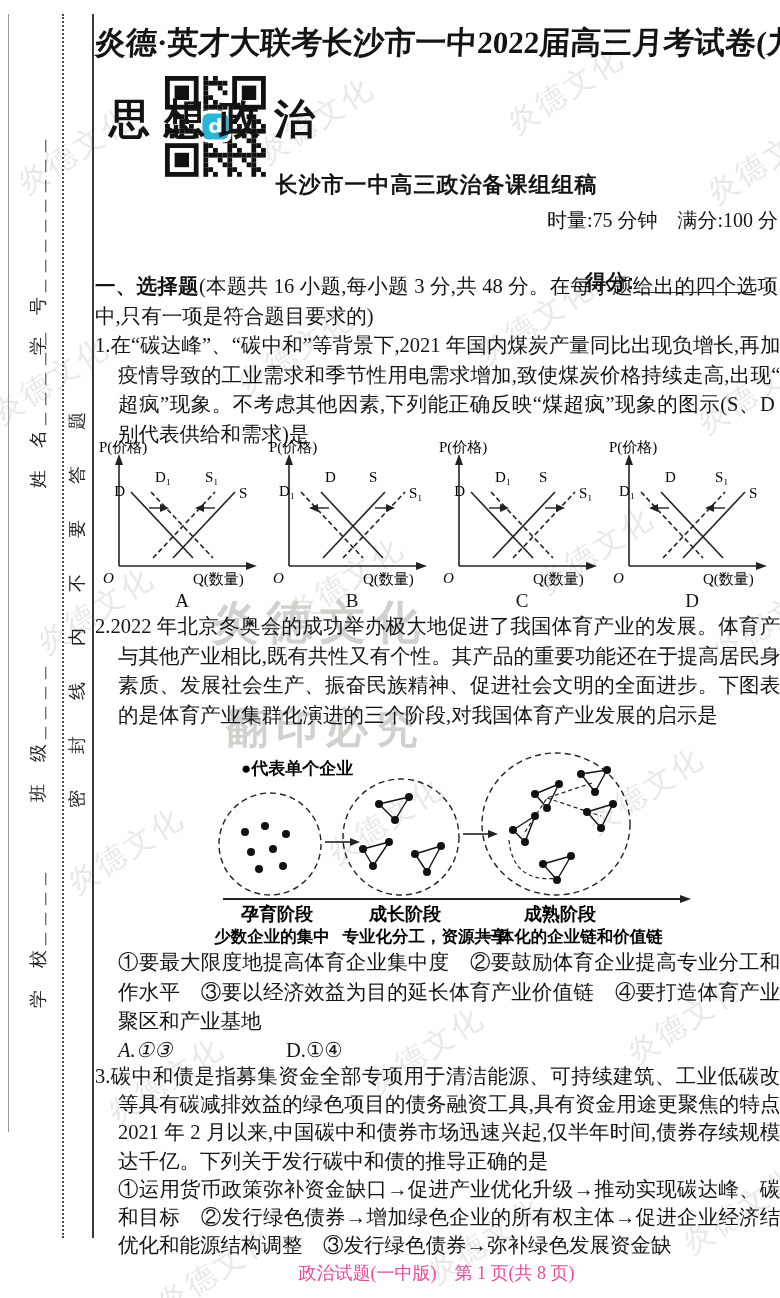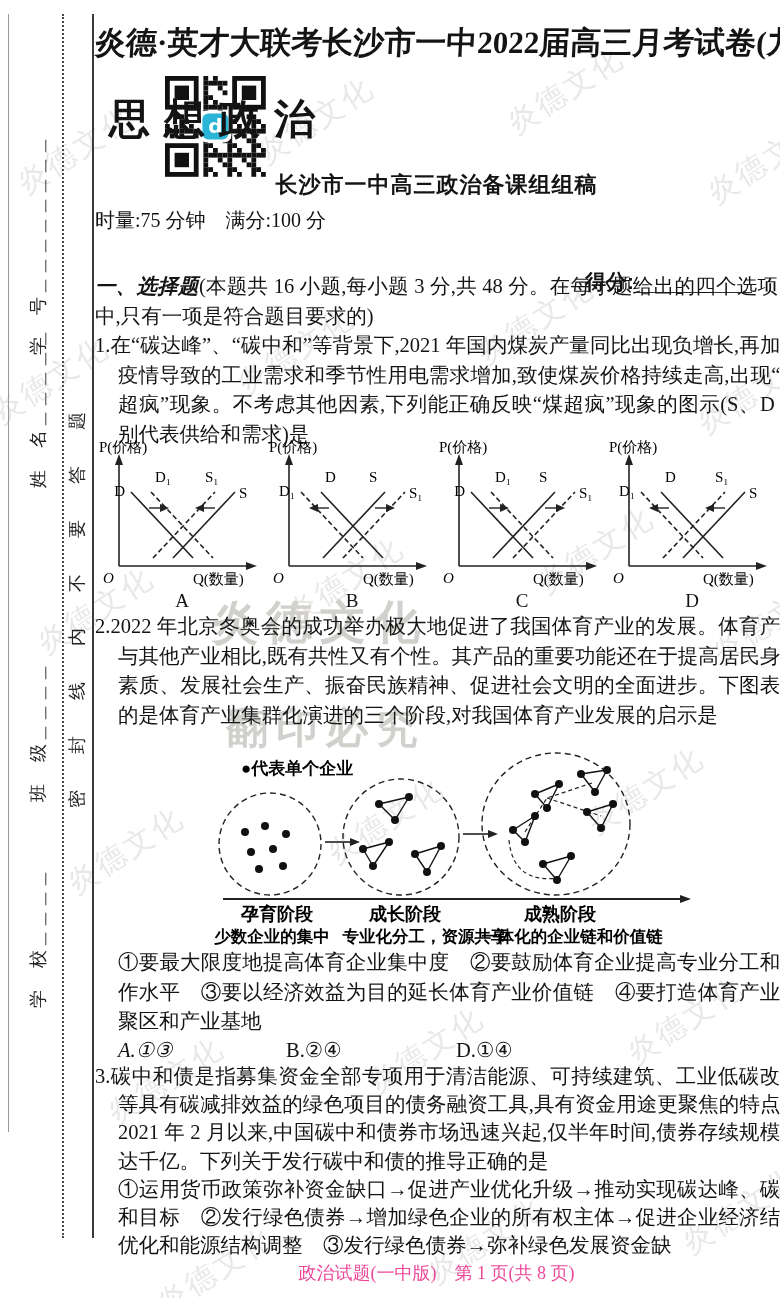--- a/index.html
+++ b/index.html
@@ -23,29 +23,29 @@
       transform:rotate(-90deg);font-size:18px;letter-spacing:36px;color:#222;white-space:nowrap;}
   
   .content{position:absolute;left:95px;top:0;width:683px;}
   .exam-title{position:absolute;left:0;top:22px;width:683px;text-align:center;
       font-size:31px;font-weight:900;letter-spacing:0px;white-space:nowrap;transform:skewX(-3deg);}
   .qr{position:absolute;left:70px;top:76px;}
   .subject{position:absolute;left:0;top:92px;width:683px;text-align:left;
       font-family:"Liberation Sans",sans-serif;font-size:41px;font-weight:bold;letter-spacing:14px;text-indent:14px;}
   .byline{position:absolute;left:0;top:170px;width:683px;text-align:center;
       font-family:"Liberation Sans",sans-serif;font-size:22px;font-weight:bold;letter-spacing:1px;}
-  .meta{position:absolute;left:0;top:207px;width:683px;text-align:left;font-size:20px;}
+  .meta{position:absolute;left:0;top:207px;width:683px;text-align:right;font-size:20px;}
   .score{position:absolute;left:490px;top:238px;font-family:"Liberation Sans",sans-serif;
       font-size:21px;font-weight:bold;margin-top:30px;}
   .score .blank{display:inline-block;width:118px;border-bottom:1.5px solid #333;height:22px;vertical-align:-4px;}
   
   .para{position:absolute;left:0;width:683px;font-size:20.5px;line-height:29.5px;text-align:justify;}
   .hang{padding-left:23px;text-indent:-23px;}
   .ind{padding-left:23px;}
-  .bold-sans{font-family:"Liberation Sans",sans-serif;font-weight:bold;font-style:italic;}
+  .bold-sans{font-family:"Liberation Sans",sans-serif;font-weight:bold;}
   
   .graphs{position:absolute;left:2px;top:438px;width:681px;display:flex;}
   .graph{width:170px;}
   .graph .gl{text-align:center;font-size:19px;margin-top:-2px;}
   
   .diagram{position:absolute;left:88px;top:752px;text-align:right;}
   
   .choices{position:absolute;left:23px;top:1038px;width:660px;display:flex;font-size:20.5px;}
   .choices span:nth-child(1){width:168px;font-style:italic;}
   .choices span:nth-child(2){width:170px;}
@@ -419,21 +419,20 @@
         <text x="222" y="168" font-size="18" font-weight="bold" text-anchor="middle" font-family="Liberation Sans,sans-serif">成长阶段</text>
         <text x="242" y="190" font-size="16.5" font-weight="bold" text-anchor="middle" font-family="Liberation Sans,sans-serif">专业化分工，资源共享</text>
         <text x="377" y="168" font-size="18" font-weight="bold" text-anchor="middle" font-family="Liberation Sans,sans-serif">成熟阶段</text>
         <text x="389" y="190" font-size="16.5" font-weight="bold" text-anchor="middle" font-family="Liberation Sans,sans-serif">一体化的企业链和价值链</text>
       </svg></div>
 
   <div class="para ind" style="top:948px;">①要最大限度地提高体育企业集中度　②要鼓励体育企业提高专业分工和协作水平　③要以经济效益为目的延长体育产业价值链　④要打造体育产业集聚区和产业基地</div>
 
   <div class="choices">
     <span>A.①③</span>
-      <span>B.②④</span>
       <span>D.①④</span>
   </div>
 
   <div class="para hang" style="top:1062px;line-height:28.2px;">
     <span>3.</span><span>碳中和债是指募集资金全部专项用于清洁能源、可持续建筑、工业低碳改造等具有碳减排效益的绿色项目的债务融资工具,具有资金用途更聚焦的特点。2021 年 2 月以来,中国碳中和债券市场迅速兴起,仅半年时间,债券存续规模已达千亿。下列关于发行碳中和债的推导正确的是</span>
   </div>
   <div class="para ind" style="top:1175px;line-height:28.2px;">①运用货币政策弥补资金缺口→促进产业优化升级→推动实现碳达峰、碳中和目标　②发行绿色债券→增加绿色企业的所有权主体→促进企业经济结构优化和能源结构调整　③发行绿色债券→弥补绿色发展资金缺</div>
 
   <div class="footer">政治试题(一中版)　第 1 页(共 8 页)</div>
 </div>

